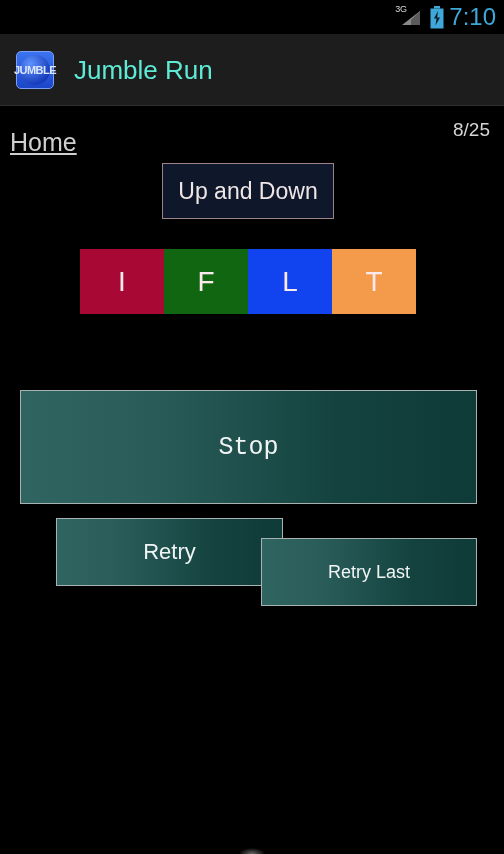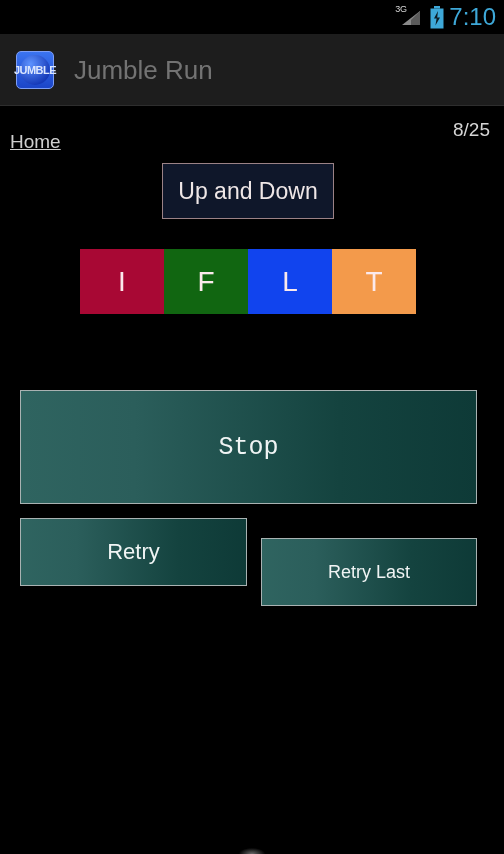--- a/index.html
+++ b/index.html
@@ -96,40 +96,40 @@
     justify-content: center;
     color: #dbe6ff;
     font-size: 11px;
     font-weight: bold;
     line-height: 8px;
     letter-spacing: -0.5px;
     font-family: "Liberation Sans", sans-serif;
   }
   .app-title {
     margin-left: 20px;
-    color: #737373;
+    color: #5eead4;
     font-size: 26px;
     font-weight: normal;
     line-height: 28px;
   }
 
   
   .nav-row {
     position: absolute;
     top: 107px; left: 0;
     width: 504px;
     height: 46px;
     display: flex;
     align-items: center;
     justify-content: space-between;
     padding: 0 14px 0 10px;
   }
   .home-link {
     color: #cfcfcf;
-    font-size: 19px;
+    font-size: 25px;
     line-height: 22px;
     margin-top: 24px;
   }
   .page-count {
     color: #d5d5d5;
     font-size: 19px;
     line-height: 22px;
   }
 
   
@@ -258,17 +258,17 @@
   </div>
 
   <div class="tiles" id="tiles">
       <div class="tile" style="background: rgb(168, 8, 52);">I</div>
       <div class="tile" style="background: rgb(17, 102, 17);">F</div>
       <div class="tile" style="background: rgb(17, 68, 238);">L</div>
       <div class="tile" style="background: rgb(243, 154, 75);">T</div>
     </div>
 
   <div class="btn btn-stop" style="border-color: rgb(169, 178, 178);">Stop</div>
-  <div class="btn btn-retry" style="border-color: rgb(169, 178, 178);">Retry</div>
+  <div class="btn btn-retry" style="border-color: rgb(169, 178, 178); margin-left: 36px;">Retry</div>
   <div class="btn btn-retry-last" style="border-color: rgb(169, 178, 178);">Retry Last</div>
 
   <div class="bottom-glow"></div>
 </div>
 
 </body></html>

